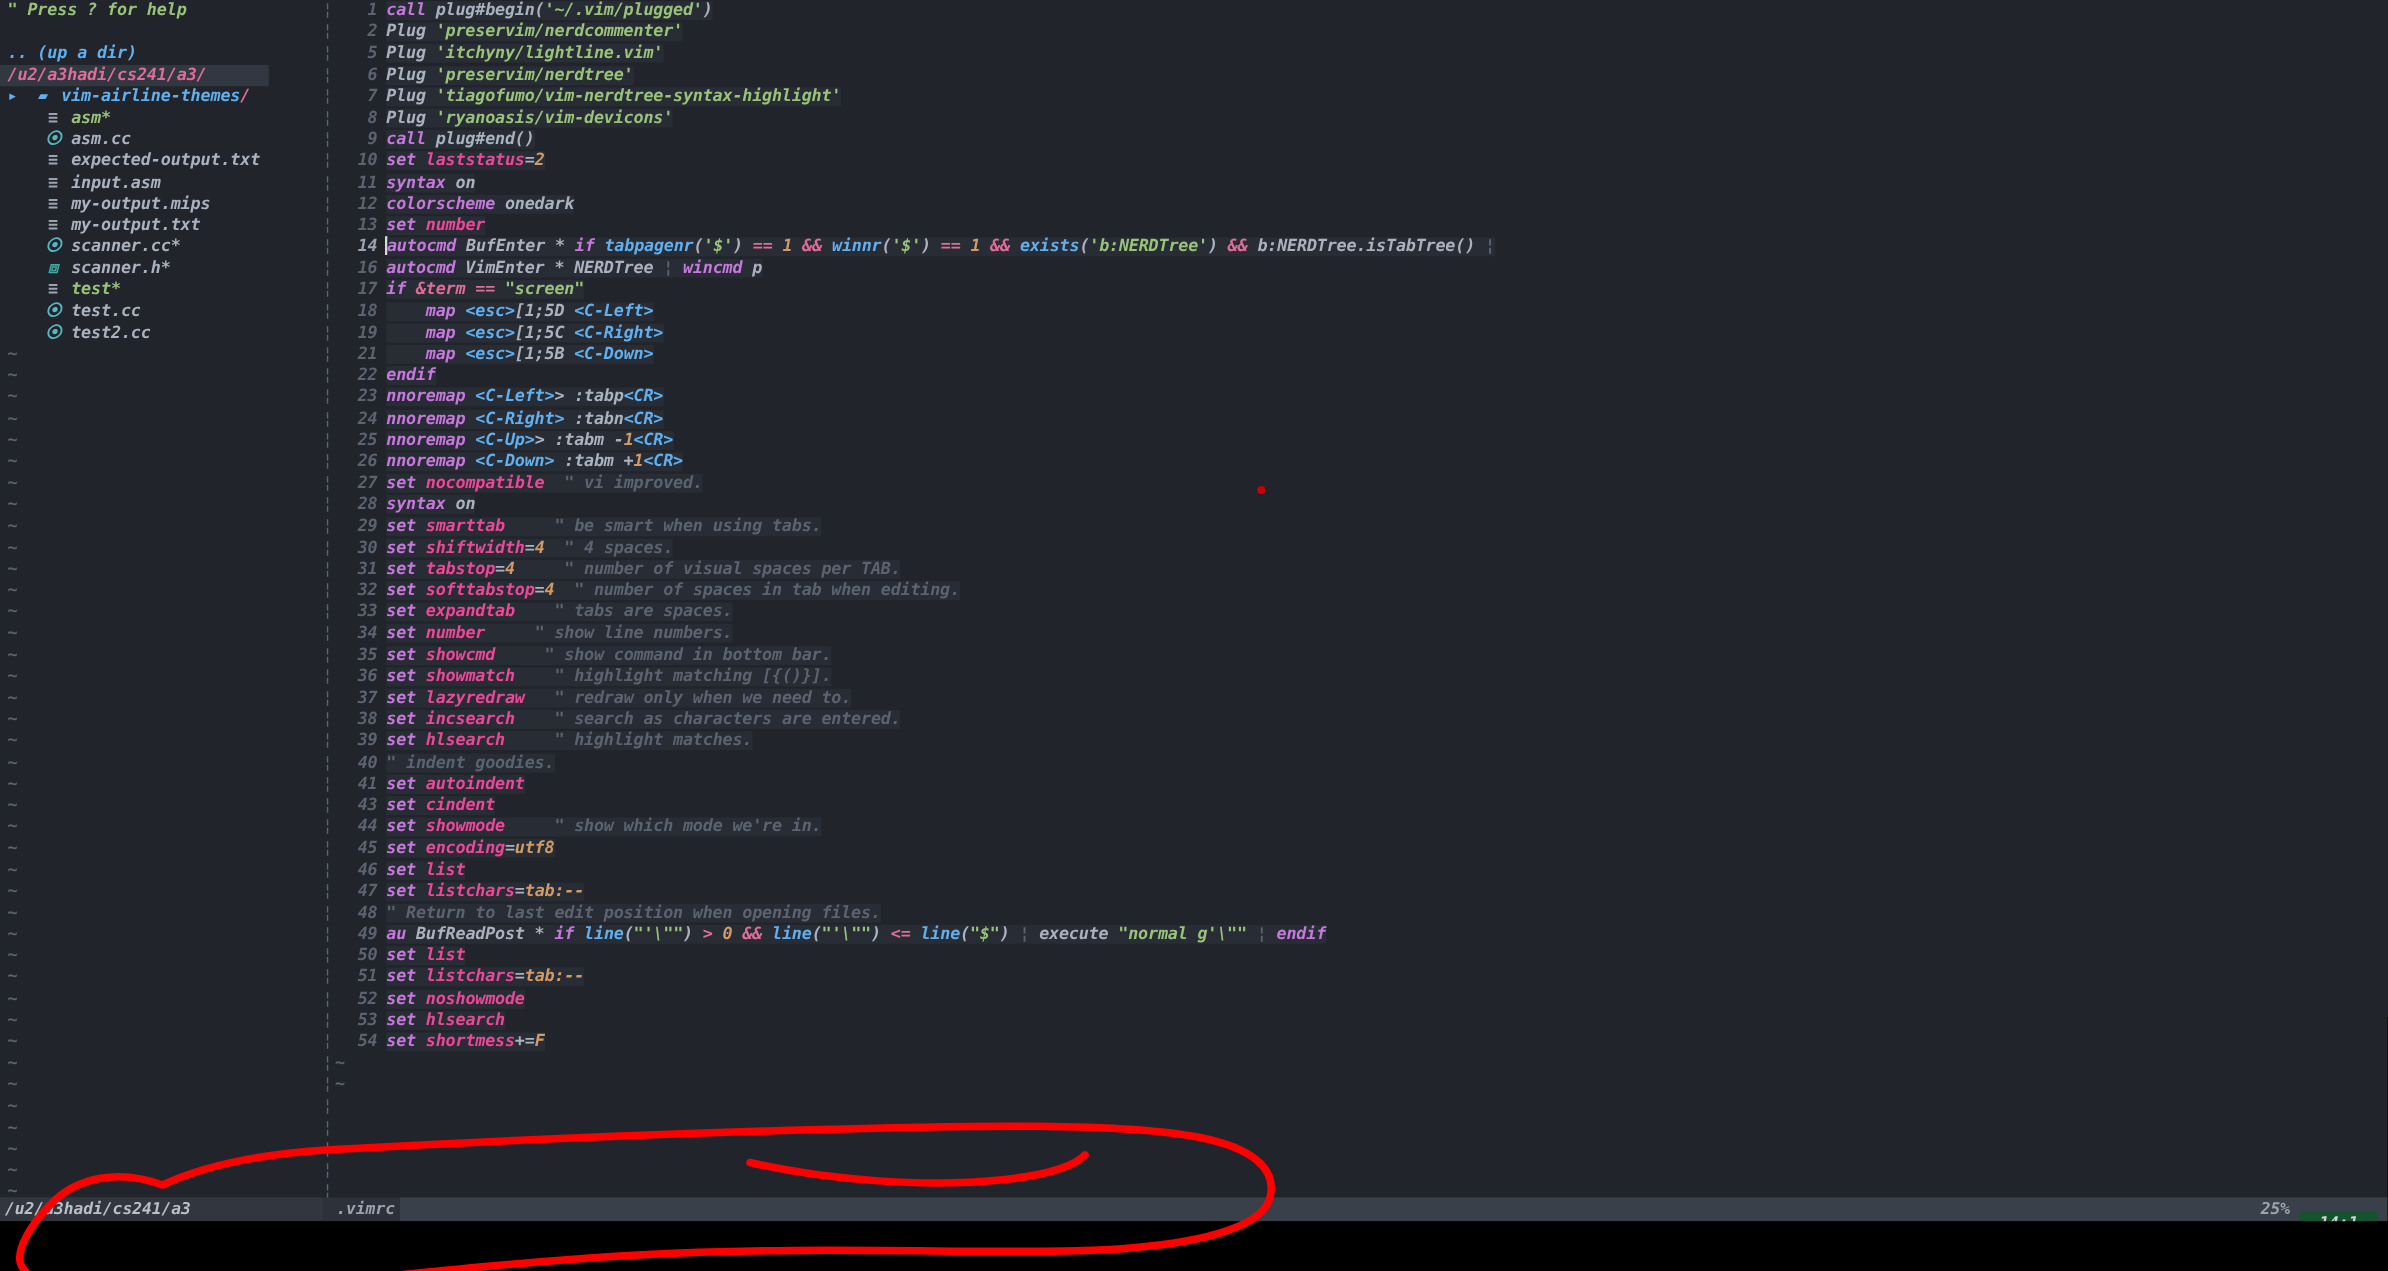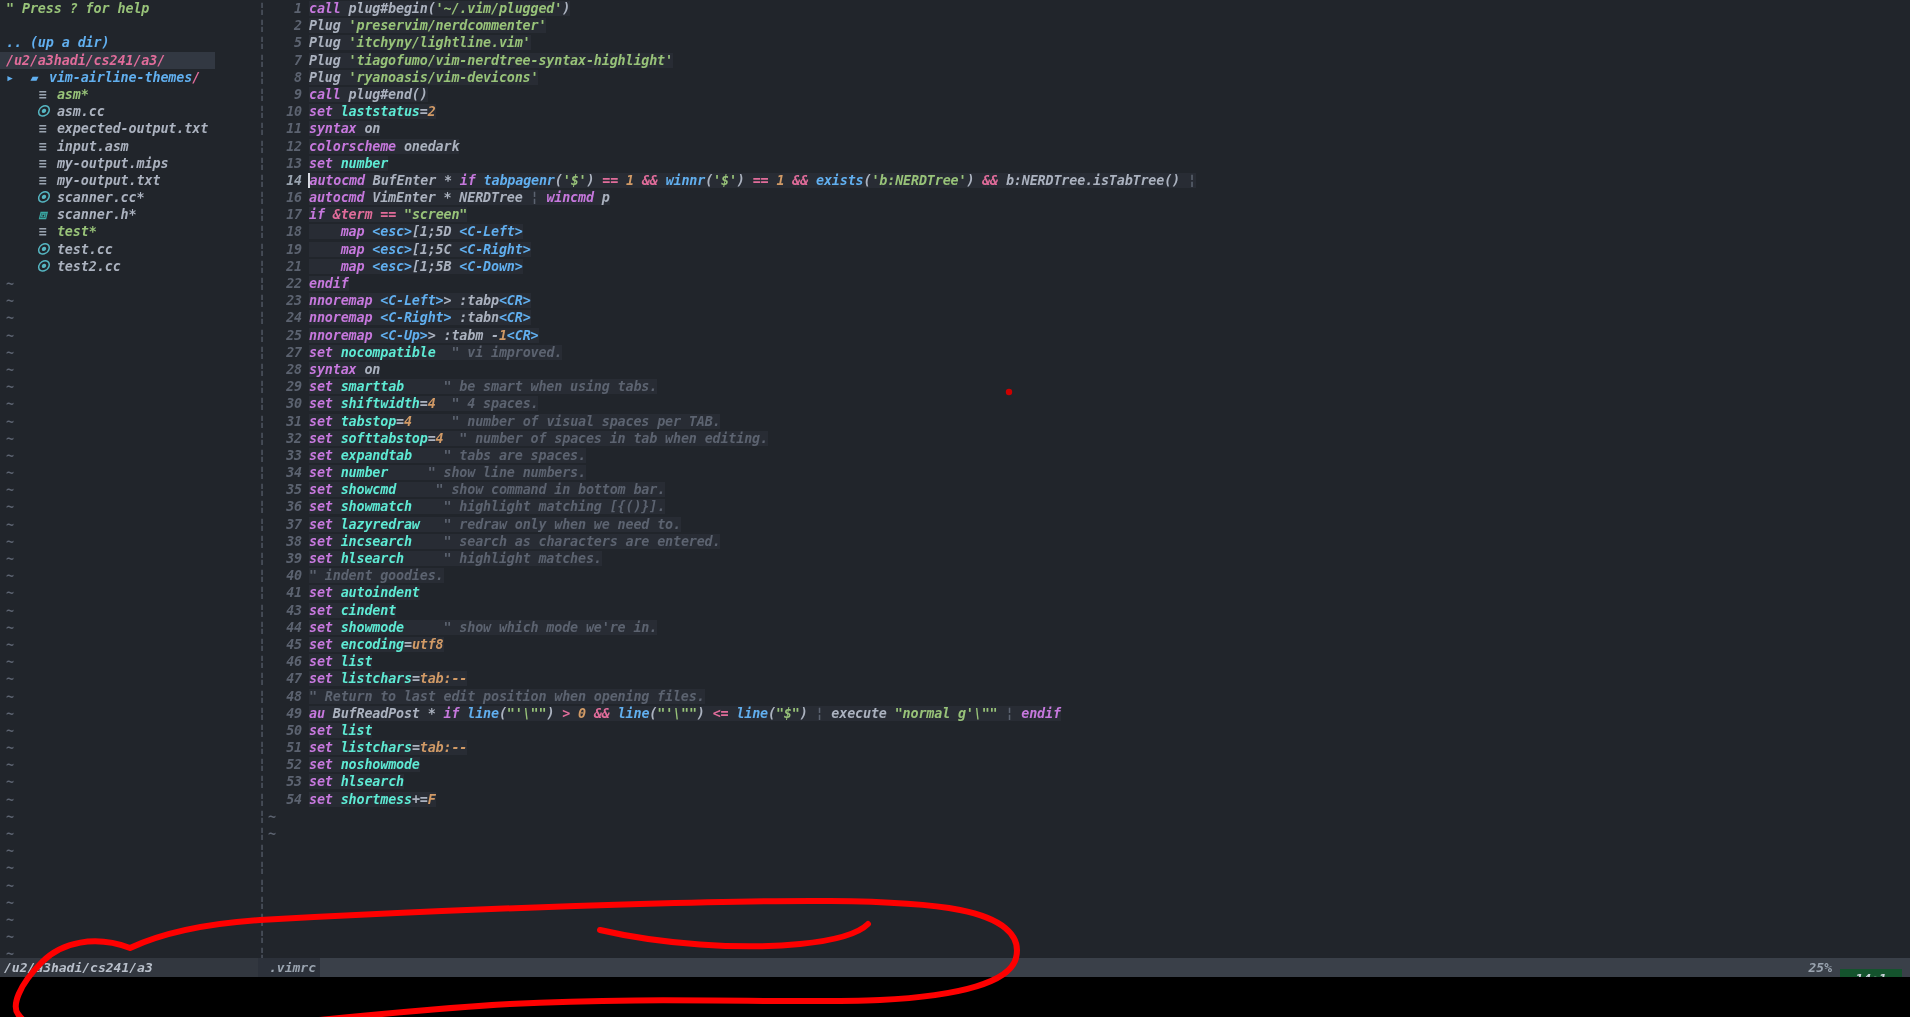--- a/index.html
+++ b/index.html
@@ -103,21 +103,21 @@
   .tilde { color: #5c6370; }
 
   
   .k-stmt   { color: #c678dd; }  
   .k-func   { color: #61afef; }  
   .k-str    { color: #98c379; }  
   .k-num    { color: #d19a66; }  
   .k-op     { color: #e06c9a; }  
   .k-plain  { color: #abb2bf; }
   .k-com    { color: #5c6370; }  
-  .k-ident  { color: #5eead4; }  
+  .k-ident  { color: #ec4899; }  
   .k-type   { color: #e06c9a; }
 
   .cursor {
     display: inline-block;
     width: 1.5px;
     background: #d7dae0;
     height: 15px;
     vertical-align: -3px;
     margin-left: -1px;
   }
@@ -302,37 +302,39 @@
         <div>¦</div>
         <div>¦</div>
         <div>¦</div>
         <div>¦</div>
       </div>
 
     <div class="buffer" id="buffer">
         <div class="code-line"><span class="lnum">1</span><span class="ctext"><span class="k-stmt">call </span><span class="k-plain">plug#begin(</span><span class="k-str">'~/.vim/plugged'</span><span class="k-plain">)</span></span></div>
         <div class="code-line"><span class="lnum">2</span><span class="ctext"><span class="k-plain">Plug </span><span class="k-str">'preservim/nerdcommenter'</span></span></div>
         <div class="code-line"><span class="lnum">5</span><span class="ctext"><span class="k-plain">Plug </span><span class="k-str">'itchyny/lightline.vim'</span></span></div>
+        <div class="code-line"><span class="lnum">6</span><span class="ctext"><span class="k-plain">Plug </span><span class="k-str">'preservim/nerdtree'</span></span></div>
         <div class="code-line"><span class="lnum">7</span><span class="ctext"><span class="k-plain">Plug </span><span class="k-str">'tiagofumo/vim-nerdtree-syntax-highlight'</span></span></div>
         <div class="code-line"><span class="lnum">8</span><span class="ctext"><span class="k-plain">Plug </span><span class="k-str">'ryanoasis/vim-devicons'</span></span></div>
         <div class="code-line"><span class="lnum">9</span><span class="ctext"><span class="k-stmt">call </span><span class="k-plain">plug#end()</span></span></div>
         <div class="code-line"><span class="lnum">10</span><span class="ctext"><span class="k-stmt">set </span><span class="k-ident">laststatus</span><span class="k-plain">=</span><span class="k-num">2</span></span></div>
         <div class="code-line"><span class="lnum">11</span><span class="ctext"><span class="k-stmt">syntax </span><span class="k-plain">on</span></span></div>
         <div class="code-line"><span class="lnum">12</span><span class="ctext"><span class="k-stmt">colorscheme </span><span class="k-plain">onedark</span></span></div>
         <div class="code-line"><span class="lnum">13</span><span class="ctext"><span class="k-stmt">set </span><span class="k-ident">number</span></span></div>
         <div class="code-line"><span class="lnum cur">14</span><span class="cursor"></span><span class="ctext"><span class="k-stmt">autocmd </span><span class="k-plain">BufEnter * </span><span class="k-stmt">if </span><span class="k-func">tabpagenr</span><span class="k-plain">(</span><span class="k-str">'$'</span><span class="k-plain">) </span><span class="k-op">== </span><span class="k-num">1 </span><span class="k-op">&amp;&amp; </span><span class="k-func">winnr</span><span class="k-plain">(</span><span class="k-str">'$'</span><span class="k-plain">) </span><span class="k-op">== </span><span class="k-num">1 </span><span class="k-op">&amp;&amp; </span><span class="k-func">exists</span><span class="k-plain">(</span><span class="k-str">'b:NERDTree'</span><span class="k-plain">) </span><span class="k-op">&amp;&amp; </span><span class="k-plain">b:NERDTree.isTabTree() </span><span class="k-com">¦</span></span></div>
         <div class="code-line"><span class="lnum">16</span><span class="ctext"><span class="k-stmt">autocmd </span><span class="k-plain">VimEnter * NERDTree </span><span class="k-com">¦ </span><span class="k-stmt">wincmd </span><span class="k-plain">p</span></span></div>
         <div class="code-line"><span class="lnum">17</span><span class="ctext"><span class="k-stmt">if </span><span class="k-type">&amp;term </span><span class="k-op">== </span><span class="k-str">"screen"</span></span></div>
         <div class="code-line"><span class="lnum">18</span><span class="ctext"><span class="k-plain">    </span><span class="k-stmt">map </span><span class="k-func">&lt;esc&gt;</span><span class="k-plain">[1;5D </span><span class="k-func">&lt;C-Left&gt;</span></span></div>
         <div class="code-line"><span class="lnum">19</span><span class="ctext"><span class="k-plain">    </span><span class="k-stmt">map </span><span class="k-func">&lt;esc&gt;</span><span class="k-plain">[1;5C </span><span class="k-func">&lt;C-Right&gt;</span></span></div>
         <div class="code-line"><span class="lnum">21</span><span class="ctext"><span class="k-plain">    </span><span class="k-stmt">map </span><span class="k-func">&lt;esc&gt;</span><span class="k-plain">[1;5B </span><span class="k-func">&lt;C-Down&gt;</span></span></div>
         <div class="code-line"><span class="lnum">22</span><span class="ctext"><span class="k-stmt">endif</span></span></div>
         <div class="code-line"><span class="lnum">23</span><span class="ctext"><span class="k-stmt">nnoremap </span><span class="k-func">&lt;C-Left&gt;</span><span class="k-plain">&gt; :tabp</span><span class="k-func">&lt;CR&gt;</span></span></div>
         <div class="code-line"><span class="lnum">24</span><span class="ctext"><span class="k-stmt">nnoremap </span><span class="k-func">&lt;C-Right&gt;</span><span class="k-plain"> :tabn</span><span class="k-func">&lt;CR&gt;</span></span></div>
         <div class="code-line"><span class="lnum">25</span><span class="ctext"><span class="k-stmt">nnoremap </span><span class="k-func">&lt;C-Up&gt;</span><span class="k-plain">&gt; :tabm -</span><span class="k-num">1</span><span class="k-func">&lt;CR&gt;</span></span></div>
+        <div class="code-line"><span class="lnum">26</span><span class="ctext"><span class="k-stmt">nnoremap </span><span class="k-func">&lt;C-Down&gt;</span><span class="k-plain"> :tabm +</span><span class="k-num">1</span><span class="k-func">&lt;CR&gt;</span></span></div>
         <div class="code-line"><span class="lnum">27</span><span class="ctext"><span class="k-stmt">set </span><span class="k-ident">nocompatible</span><span class="k-plain">  </span><span class="k-com">" vi improved.</span></span></div>
         <div class="code-line"><span class="lnum">28</span><span class="ctext"><span class="k-stmt">syntax </span><span class="k-plain">on</span></span></div>
         <div class="code-line"><span class="lnum">29</span><span class="ctext"><span class="k-stmt">set </span><span class="k-ident">smarttab</span><span class="k-plain">     </span><span class="k-com">" be smart when using tabs.</span></span></div>
         <div class="code-line"><span class="lnum">30</span><span class="ctext"><span class="k-stmt">set </span><span class="k-ident">shiftwidth</span><span class="k-plain">=</span><span class="k-num">4</span><span class="k-plain">  </span><span class="k-com">" 4 spaces.</span></span></div>
         <div class="code-line"><span class="lnum">31</span><span class="ctext"><span class="k-stmt">set </span><span class="k-ident">tabstop</span><span class="k-plain">=</span><span class="k-num">4</span><span class="k-plain">     </span><span class="k-com">" number of visual spaces per TAB.</span></span></div>
         <div class="code-line"><span class="lnum">32</span><span class="ctext"><span class="k-stmt">set </span><span class="k-ident">softtabstop</span><span class="k-plain">=</span><span class="k-num">4</span><span class="k-plain">  </span><span class="k-com">" number of spaces in tab when editing.</span></span></div>
         <div class="code-line"><span class="lnum">33</span><span class="ctext"><span class="k-stmt">set </span><span class="k-ident">expandtab</span><span class="k-plain">    </span><span class="k-com">" tabs are spaces.</span></span></div>
         <div class="code-line"><span class="lnum">34</span><span class="ctext"><span class="k-stmt">set </span><span class="k-ident">number</span><span class="k-plain">     </span><span class="k-com">" show line numbers.</span></span></div>
         <div class="code-line"><span class="lnum">35</span><span class="ctext"><span class="k-stmt">set </span><span class="k-ident">showcmd</span><span class="k-plain">     </span><span class="k-com">" show command in bottom bar.</span></span></div>
         <div class="code-line"><span class="lnum">36</span><span class="ctext"><span class="k-stmt">set </span><span class="k-ident">showmatch</span><span class="k-plain">    </span><span class="k-com">" highlight matching [{()}].</span></span></div>

